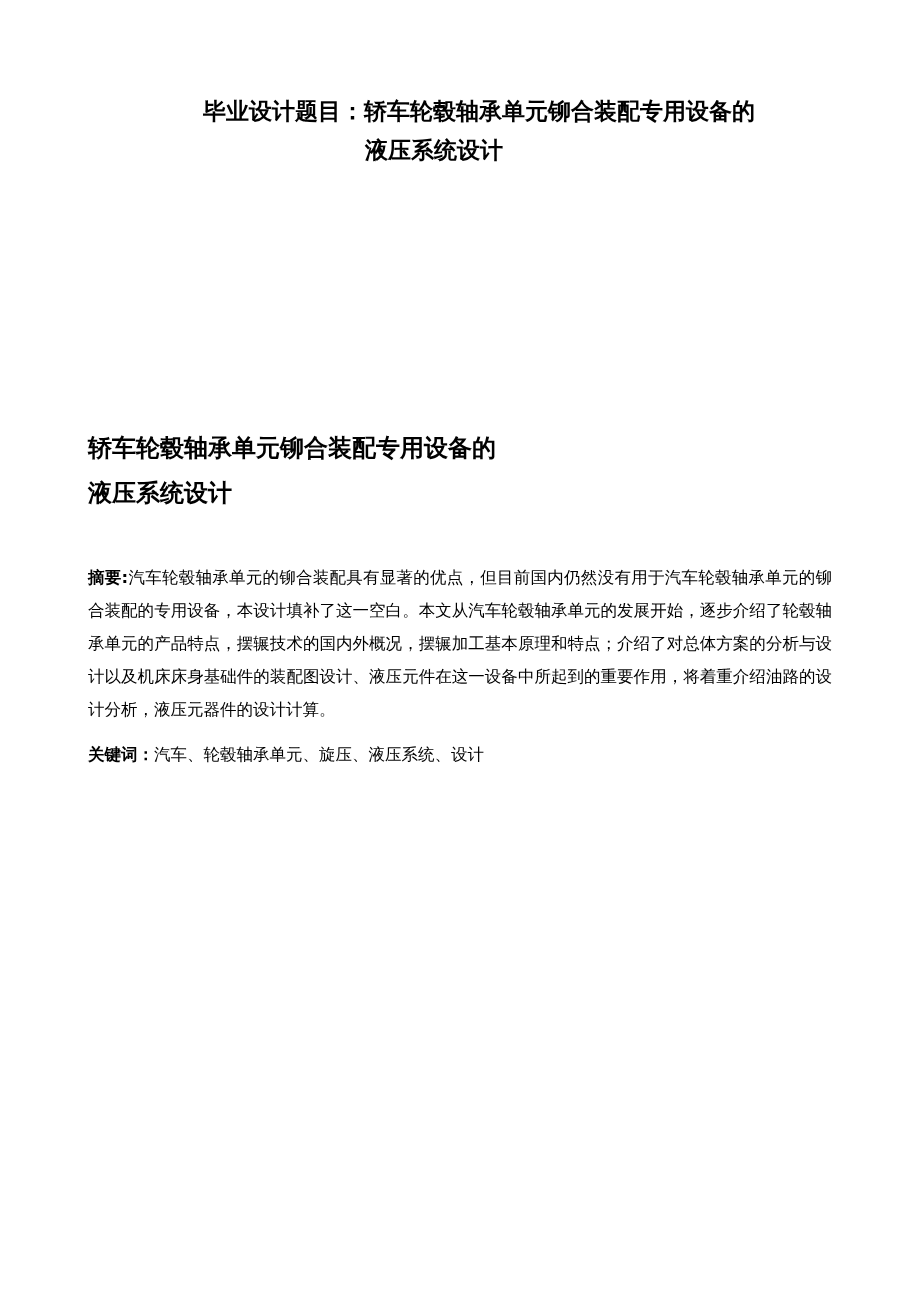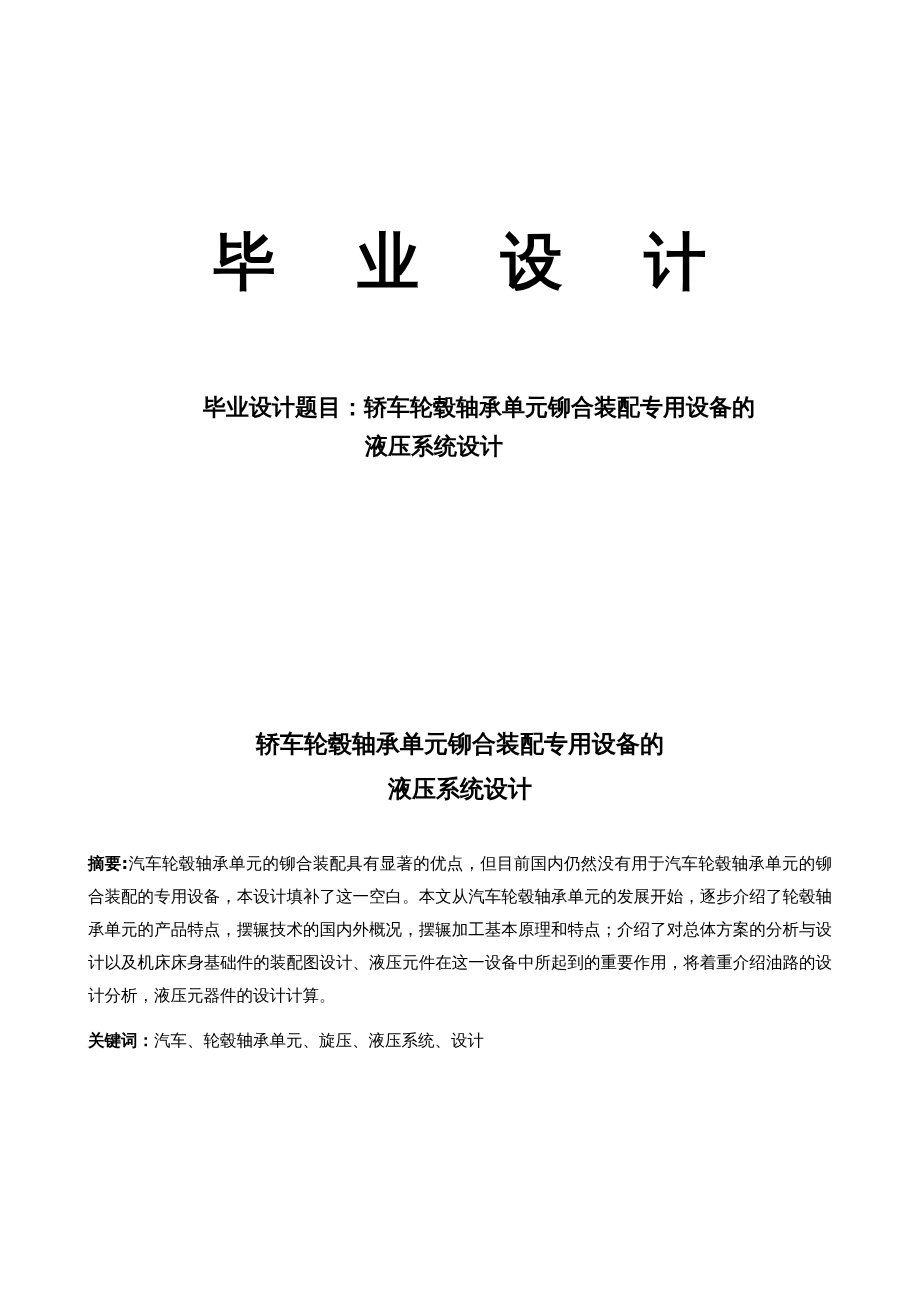--- a/index.html
+++ b/index.html
@@ -45,31 +45,31 @@
     text-align: center;
     padding-left: 38px;
   }
   .subject-block .line-2 {
     display: block;
     text-align: center;
     padding-right: 52px;
   }
   .paper-title {
     margin-top: 256px;
-    text-align: center;
+    text-align: left;
     font-family: "DejaVu Serif", "Liberation Serif", serif;
     font-weight: bold;
     font-size: 24px;
     line-height: 1.85;
   }
   .paper-title .t2 {
     display: block;
   }
   .abstract {
-    margin-top: 36px;
+    margin-top: 46px;
     font-family: "DejaVu Sans", "Liberation Sans", sans-serif;
     font-size: 16.5px;
     line-height: 2.0;
     text-align: justify;
     text-justify: inter-ideograph;
   }
   .abstract .lead {
     font-weight: bold;
   }
   .keywords {
@@ -80,21 +80,20 @@
   }
   .keywords .lead {
     font-weight: bold;
   }
 </style>
 </head>
 <body>
 
 <div class="page">
 
-  <div class="doc-title">毕 业 设 计</div>
 
   <div class="subject-block">
     <span class="line-1">毕业设计题目：轿车轮毂轴承单元铆合装配专用设备的</span>
     <span class="line-2">液压系统设计</span>
   </div>
 
   <div class="paper-title">
     <span class="t1">轿车轮毂轴承单元铆合装配专用设备的</span>
     <span class="t2">液压系统设计</span>
   </div>

